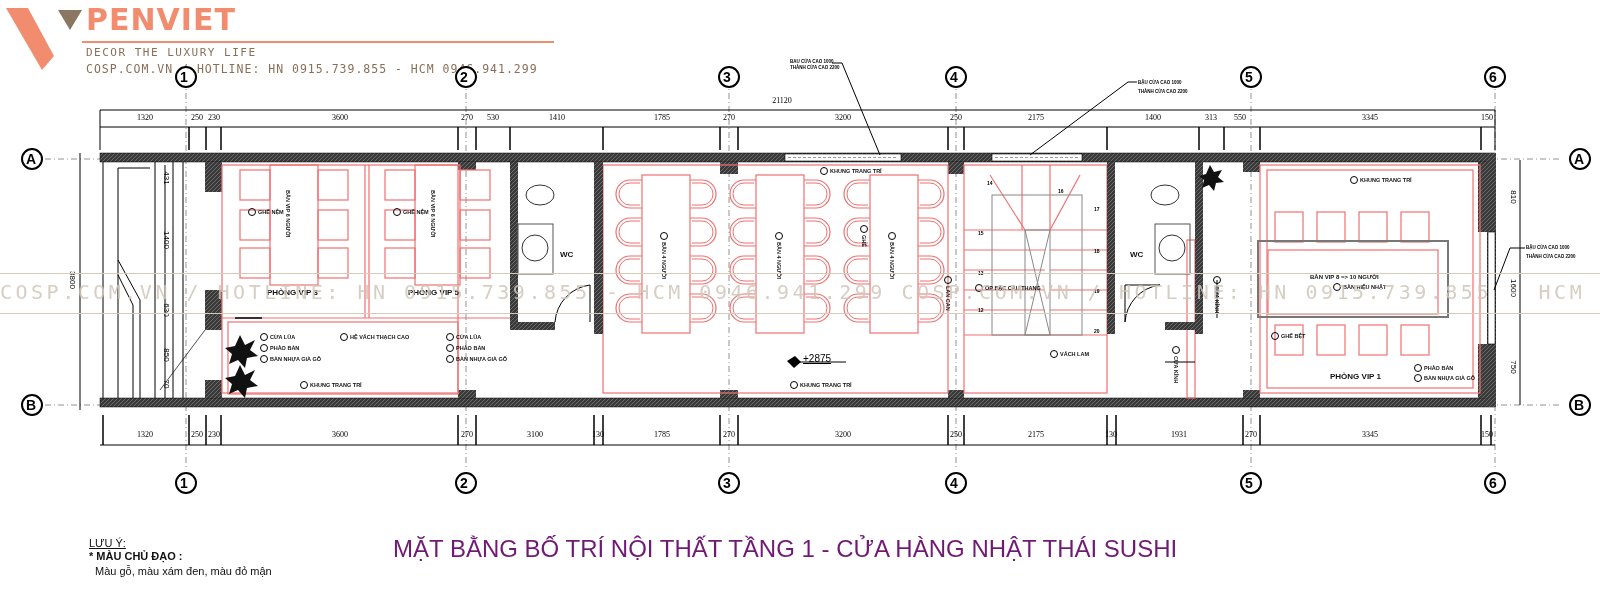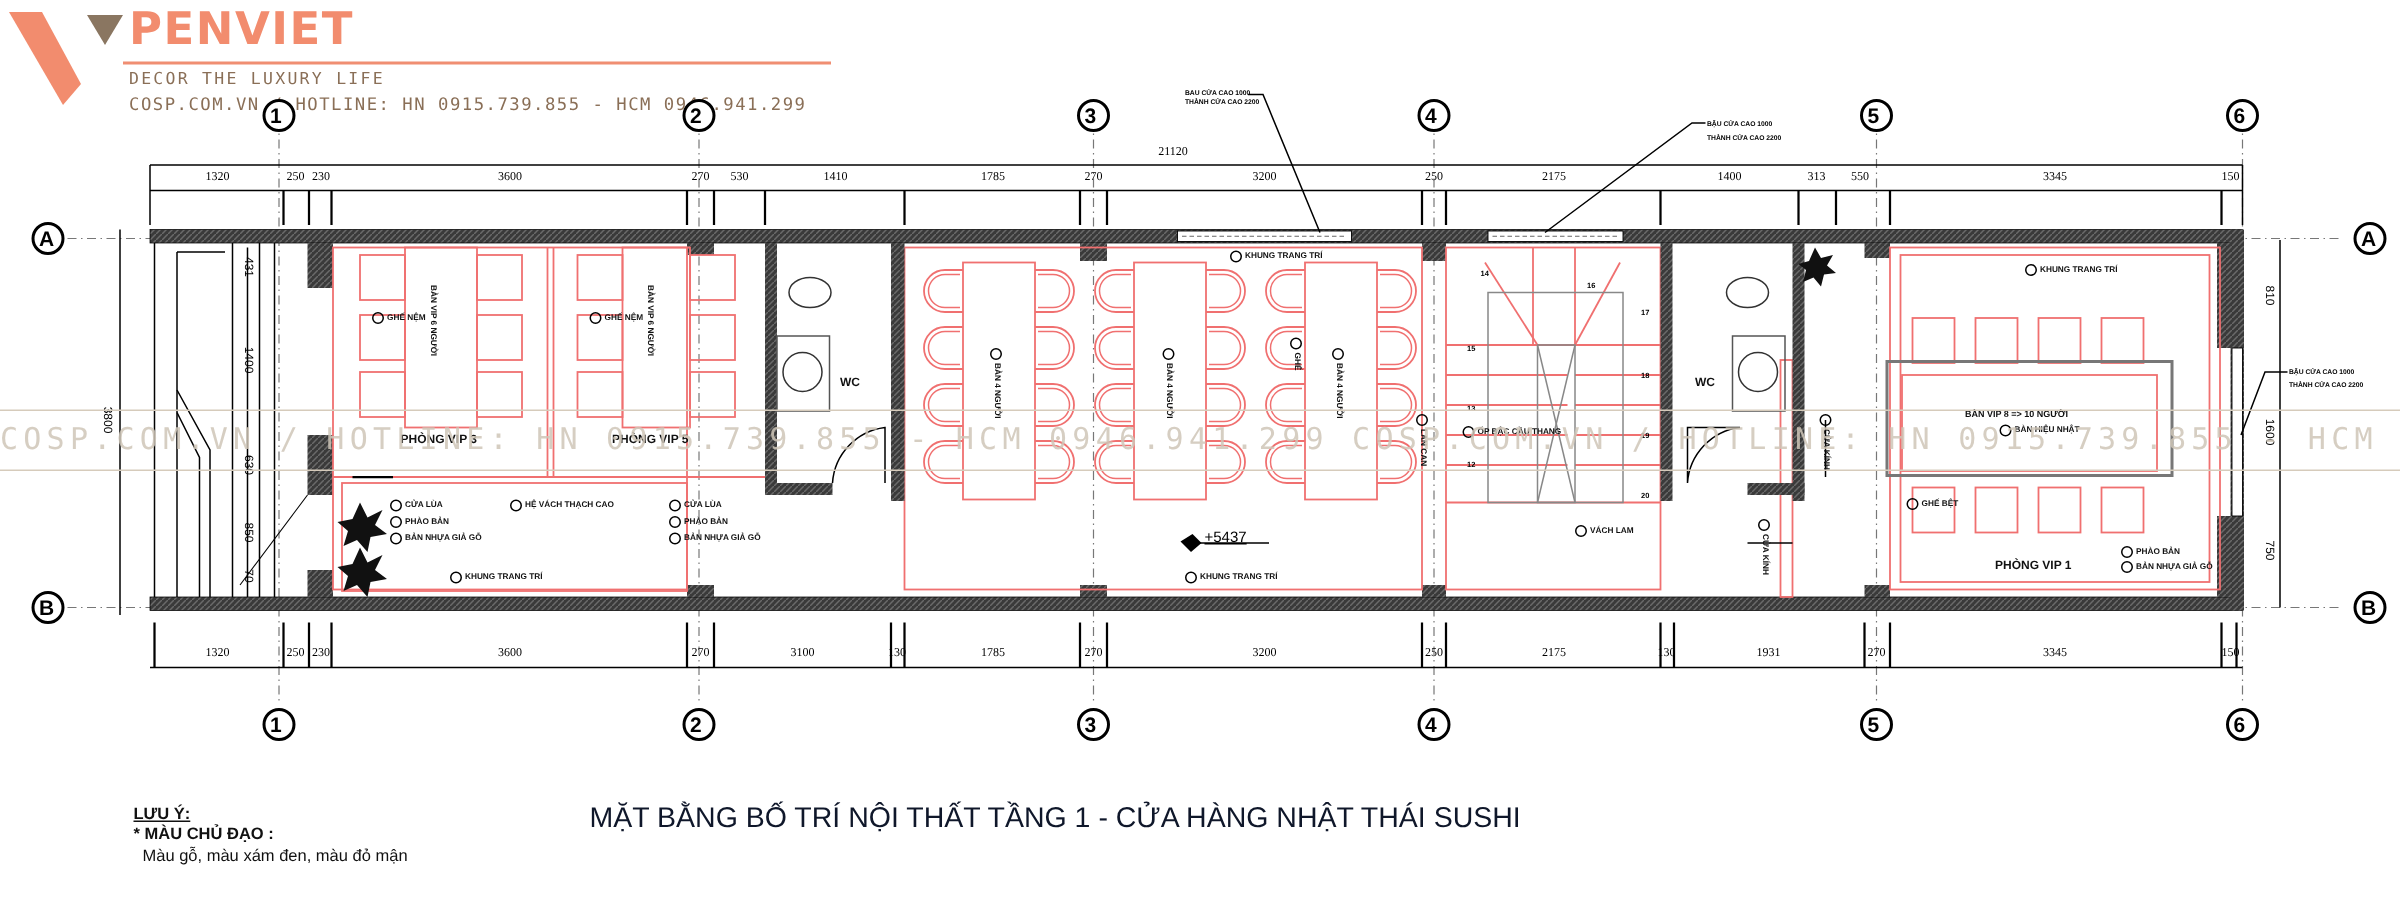--- a/index.html
+++ b/index.html
@@ -9,21 +9,21 @@
   .logo-rule{position:absolute;left:82px;top:41px;width:472px;height:2px;background:#f08e72;}
   .logo-tag{position:absolute;left:86px;top:46px;font-family:"DejaVu Sans Mono",monospace;font-size:11px;letter-spacing:1.5px;color:#8a6f57;}
   .logo-line{position:absolute;left:86px;top:62px;font-family:"DejaVu Sans Mono",monospace;font-size:11.5px;letter-spacing:1px;color:#8a6f57;}
   .dim{position:absolute;font-size:8px;color:#000;transform:translateX(-50%);white-space:nowrap;font-family:Liberation Serif, serif;}
   .dimv{position:absolute;font-size:8px;color:#000;transform:translate(-50%,-50%) rotate(90deg);white-space:nowrap;}
   .tag{position:absolute;font-size:5.5px;font-weight:bold;color:#111;white-space:nowrap;display:flex;align-items:center;gap:2px;}
   .tag .c{width:8px;height:8px;border:1px solid #000;border-radius:50%;display:inline-block;box-sizing:border-box;}
   .room-label{position:absolute;font-size:8px;font-weight:bold;color:#111;white-space:nowrap;}
   .wm{position:absolute;left:0;top:280px;width:1600px;font-family:"DejaVu Sans Mono",monospace;font-size:20px;letter-spacing:3.5px;color:#cfc6b8;white-space:nowrap;opacity:.85;}
   .wm-line{position:absolute;left:0;width:1600px;height:1px;background:#d6cbbb;}
-  .title{position:absolute;left:393px;top:535px;font-size:19px;color:#0f172a;white-space:nowrap;}
+  .title{position:absolute;left:393px;top:535px;font-size:24px;color:#701a75;white-space:nowrap;}
   .note{position:absolute;left:89px;font-size:11px;color:#111;white-space:nowrap;}
 </style>
 </head>
 <body>
 
 <div>
   <svg class="abs" style="left:6px;top:4px" width="80" height="70">
     <polygon points="0,4 22,4 48,52 36,66" fill="#f28c6e"></polygon>
     <polygon points="52,6 76,6 64,26" fill="#8a7661"></polygon>
   </svg>
@@ -389,21 +389,21 @@
     <div>THÀNH CỬA CAO 2200</div>
   </div>
 </div>
 
 <div class="room-label" style="left:267px;top:288px">PHÒNG VIP 3</div>
 <div class="room-label" style="left:408px;top:288px">PHÒNG VIP 5</div>
 <div class="room-label" style="left:1330px;top:372px">PHÒNG VIP 1</div>
 <div class="room-label" style="left:560px;top:250px">WC</div>
 <div class="room-label" style="left:1130px;top:250px">WC</div>
 <div class="room-label" style="left:1310px;top:274px;font-size:6px">BÀN VIP 8 =&gt; 10 NGƯỜI</div>
-<div class="abs" style="left:803px;top:353px;font-size:10px;text-decoration:underline">+5437</div>
+<div class="abs" style="left:803px;top:353px;font-size:10px;text-decoration:underline">+2875</div>
 
 <div>
   <div class="tag" style="left:248px;top:208px">
       <span class="c"></span>
       <span>GHẾ NỆM</span>
     </div>
   <div class="tag" style="left:285px;top:190px;writing-mode:vertical-rl">
       <span>BÀN VIP 6 NGƯỜI</span>
     </div>
   <div class="tag" style="left:393px;top:208px">
@@ -521,15 +521,15 @@
   <div class="abs" style="left:1094px;top:288px;font-size:5px;font-weight:bold">19</div>
   <div class="abs" style="left:978px;top:307px;font-size:5px;font-weight:bold">12</div>
   <div class="abs" style="left:1094px;top:328px;font-size:5px;font-weight:bold">20</div>
 </div>
 
 <div class="wm-line" style="top:273px"></div>
 <div class="wm">COSP.COM.VN / HOTLINE: HN 0915.739.855 - HCM 0946.941.299   COSP.COM.VN / HOTLINE: HN 0915.739.855 - HCM 0946.941.299</div>
 <div class="wm-line" style="top:313px"></div>
 
 <div class="title">MẶT BẰNG BỐ TRÍ NỘI THẤT TẦNG 1 - CỬA HÀNG NHẬT THÁI SUSHI</div>
-<div class="note" style="top:537px;font-weight:bold;text-decoration:underline">LƯU Ý:</div>
+<div class="note" style="top:537px;font-weight:normal;text-decoration:underline">LƯU Ý:</div>
 <div class="note" style="top:550px;font-weight:bold">* MÀU CHỦ ĐẠO :</div>
 <div class="note" style="top:565px;left:95px">Màu gỗ, màu xám đen, màu đỏ mận</div>
 
 </body></html>

